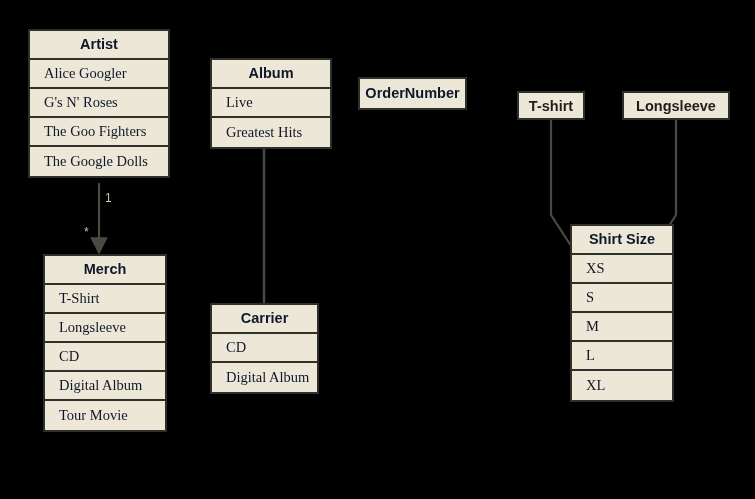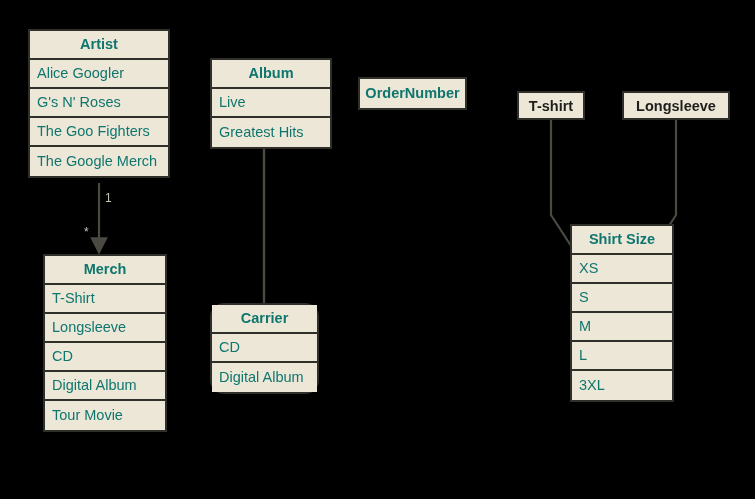--- a/index.html
+++ b/index.html
@@ -24,40 +24,41 @@
     pointer-events: none;
   }
   .entity {
     position: absolute;
     border: 2px solid #30302A;
     background: #30302A;
     box-sizing: border-box;
   }
   .cell {
     background: #EDE7D8;
-    color: #0f766e;
+    color: #0f172a;
     box-sizing: border-box;
     display: flex;
     align-items: center;
     height: 29px;
     border-bottom: 2px solid #30302A;
     font-size: 14.5px;
     line-height: 1;
   }
   .cell:last-child {
     border-bottom: none;
   }
   .cell.header {
     justify-content: center;
     font-weight: bold;
     font-size: 14.5px;
   }
   .cell.value {
     justify-content: flex-start;
-    padding-left: 7px;
+    padding-left: 14px;
+    font-family: Liberation Serif, serif;
   }
   .solo {
     position: absolute;
     border: 2px solid #30302A;
     background: #EDE7D8;
     color: #1E1E1A;
     box-sizing: border-box;
     display: flex;
     align-items: center;
     justify-content: center;
@@ -92,57 +93,57 @@
     <polyline points="551,120 551,215 575,252" fill="none" stroke="#4A4A42" stroke-width="2.2"></polyline>
 
     <polyline points="676,120 676,215 652,252" fill="none" stroke="#4A4A42" stroke-width="2.2"></polyline>
   </svg>
 
   <div class="entity" style="left:28px; top:29px; width:142px;">
     <div class="cell header">Artist</div>
     <div class="cell value">Alice Googler</div>
     <div class="cell value">G's N' Roses</div>
     <div class="cell value">The Goo Fighters</div>
-    <div class="cell value">The Google Merch</div>
+    <div class="cell value">The Google Dolls</div>
   </div>
 
   <div class="edge-label" style="left:105px; top:192px;">1</div>
   <div class="edge-label" style="left:84px; top:226px;">*</div>
 
   <div class="entity" style="left:43px; top:254px; width:124px;">
     <div class="cell header">Merch</div>
     <div class="cell value">T-Shirt</div>
     <div class="cell value">Longsleeve</div>
     <div class="cell value">CD</div>
     <div class="cell value">Digital Album</div>
     <div class="cell value">Tour Movie</div>
   </div>
 
   <div class="entity" style="left:210px; top:58px; width:122px;">
     <div class="cell header">Album</div>
     <div class="cell value">Live</div>
     <div class="cell value">Greatest Hits</div>
   </div>
 
-  <div class="entity" style="left:210px; top:303px; width:109px;border-radius:14px;">
+  <div class="entity" style="left:210px; top:303px; width:109px;">
     <div class="cell header">Carrier</div>
     <div class="cell value">CD</div>
     <div class="cell value">Digital Album</div>
   </div>
 
   <div class="entity" style="left:358px; top:77px; width:109px;">
     <div class="cell header">OrderNumber</div>
   </div>
 
   <div class="solo" style="left:517px; top:91px; width:68px;">T-shirt</div>
 
   <div class="solo" style="left:622px; top:91px; width:108px;">Longsleeve</div>
 
   <div class="entity" style="left:570px; top:224px; width:104px;">
     <div class="cell header">Shirt Size</div>
     <div class="cell value">XS</div>
     <div class="cell value">S</div>
     <div class="cell value">M</div>
     <div class="cell value">L</div>
-    <div class="cell value">3XL</div>
+    <div class="cell value">XL</div>
   </div>
 
 </div>
 
 </body></html>

